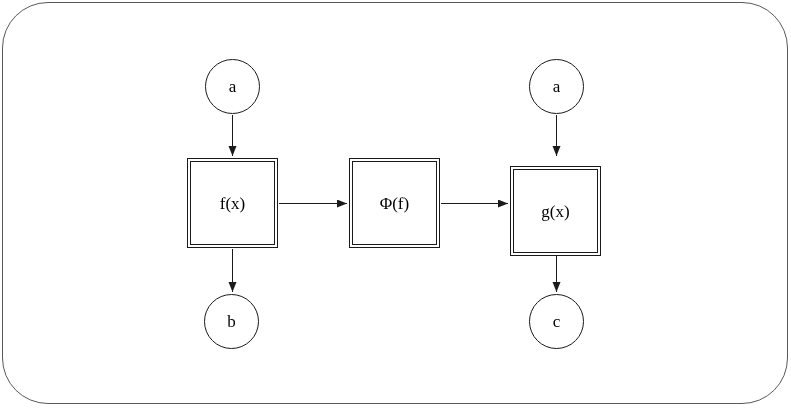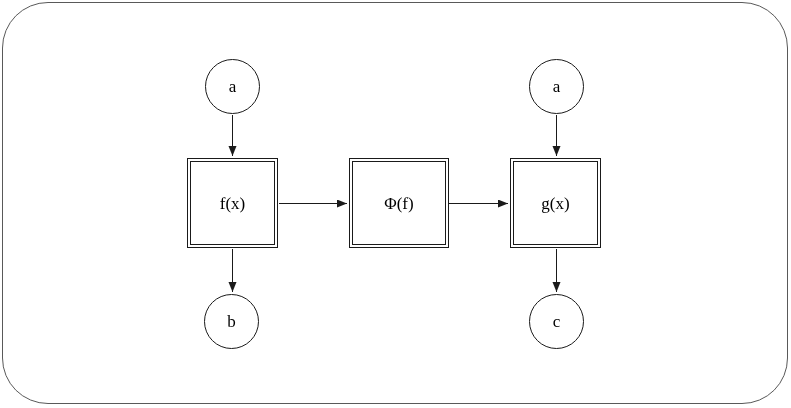--- a/index.html
+++ b/index.html
@@ -90,28 +90,28 @@
       <div class="node circle" style="left: 205px; top: 59px; width: 55px; height: 55px;">
         <span class="label">a</span>
       </div>
       <div class="node double-rect" style="left: 187px; top: 158px; width: 91px; height: 90px; align-items: center;">
         <div class="inner"></div>
         <span class="label">f(x)</span>
       </div>
       <div class="node circle" style="left: 204px; top: 294px; width: 55px; height: 55px;">
         <span class="label">b</span>
       </div>
-      <div class="node double-rect" style="left: 349px; top: 158px; width: 100px; height: 90px;">
+      <div class="node double-rect" style="left: 349px; top: 158px; width: 91px; height: 90px;">
         <div class="inner"></div>
         <span class="label">Φ(f)</span>
       </div>
       <div class="node circle" style="left: 529px; top: 59px; width: 55px; height: 55px;">
         <span class="label">a</span>
       </div>
-      <div class="node double-rect" style="left: 510px; top: 158px; width: 91px; height: 90px;">
+      <div class="node double-rect" style="left: 510px; top: 166px; width: 91px; height: 90px;">
         <div class="inner"></div>
         <span class="label">g(x)</span>
       </div>
       <div class="node circle" style="left: 529px; top: 294px; width: 55px; height: 55px;">
         <span class="label">c</span>
       </div>
     </div>
 </div>
 
 </body></html>

